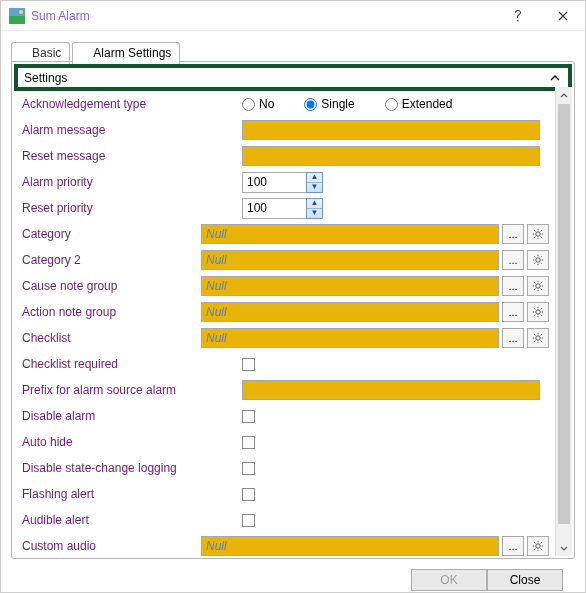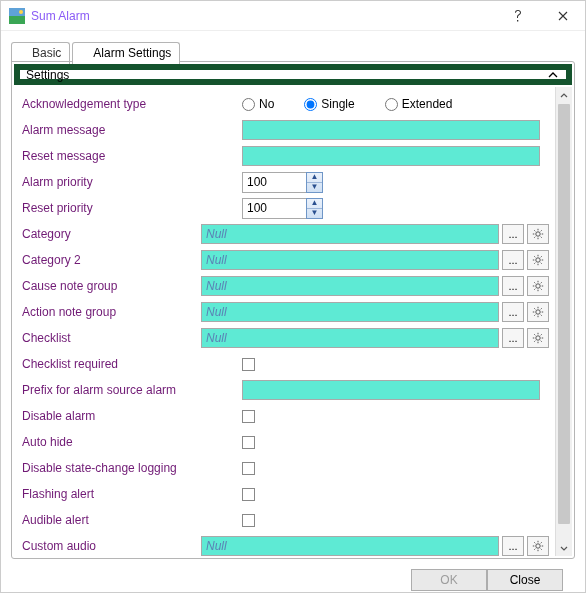--- a/index.html
+++ b/index.html
@@ -66,22 +66,22 @@
   .pane {
     border: 1px solid #b5b5b5;
     border-radius: 0 3px 3px 3px;
     height: 498px;
     position: relative;
     padding: 2px;
   }
   .section-head {
     display: flex;
     align-items: center;
-    border: 6px solid #14532d;
-    height: 21px;
+    border: 4px solid #14532d;
+    height: 27px;
     padding: 0 6px;
     background: #fff;
   }
   .section-head .sh-text { flex:1; }
   .section-head .chev {
     width:14px;height:14px;display:flex;align-items:center;justify-content:center;
   }
 
   .scrollhost {
     position: absolute;
@@ -124,21 +124,21 @@
     width: 220px;
     padding-right:8px;
     color:#701a75;
   }
   input[type=text].tx {
     height:20px;
     border:1px solid #a9a9a9;
     padding:0 4px;
     font: inherit;
     width:298px;
-    background:#5eead4;
+    background:#eab308;
   }
   input::placeholder { color:#5b84b5; font-style:italic; }
   .radgrp { display:flex; gap:30px; align-items:center; }
   .radgrp label { display:flex; align-items:center; gap:4px; }
   input[type=radio]{ margin:0; }
 
   .spinwrap { display:flex; }
   .spin {
     width:64px; height:21px; border:1px solid #a9a9a9; border-right:none;
     padding:0 4px; font:inherit;

